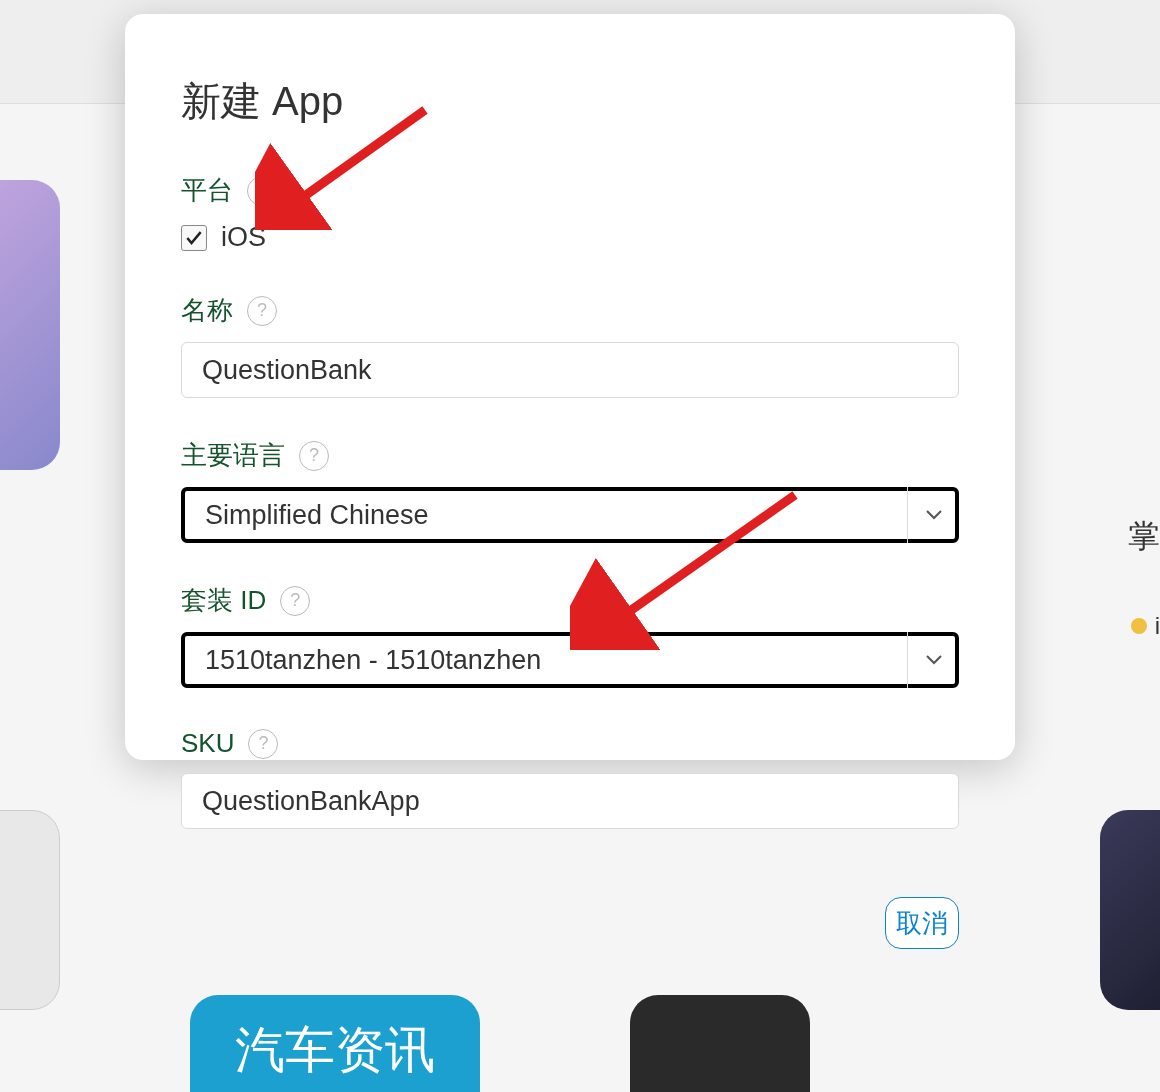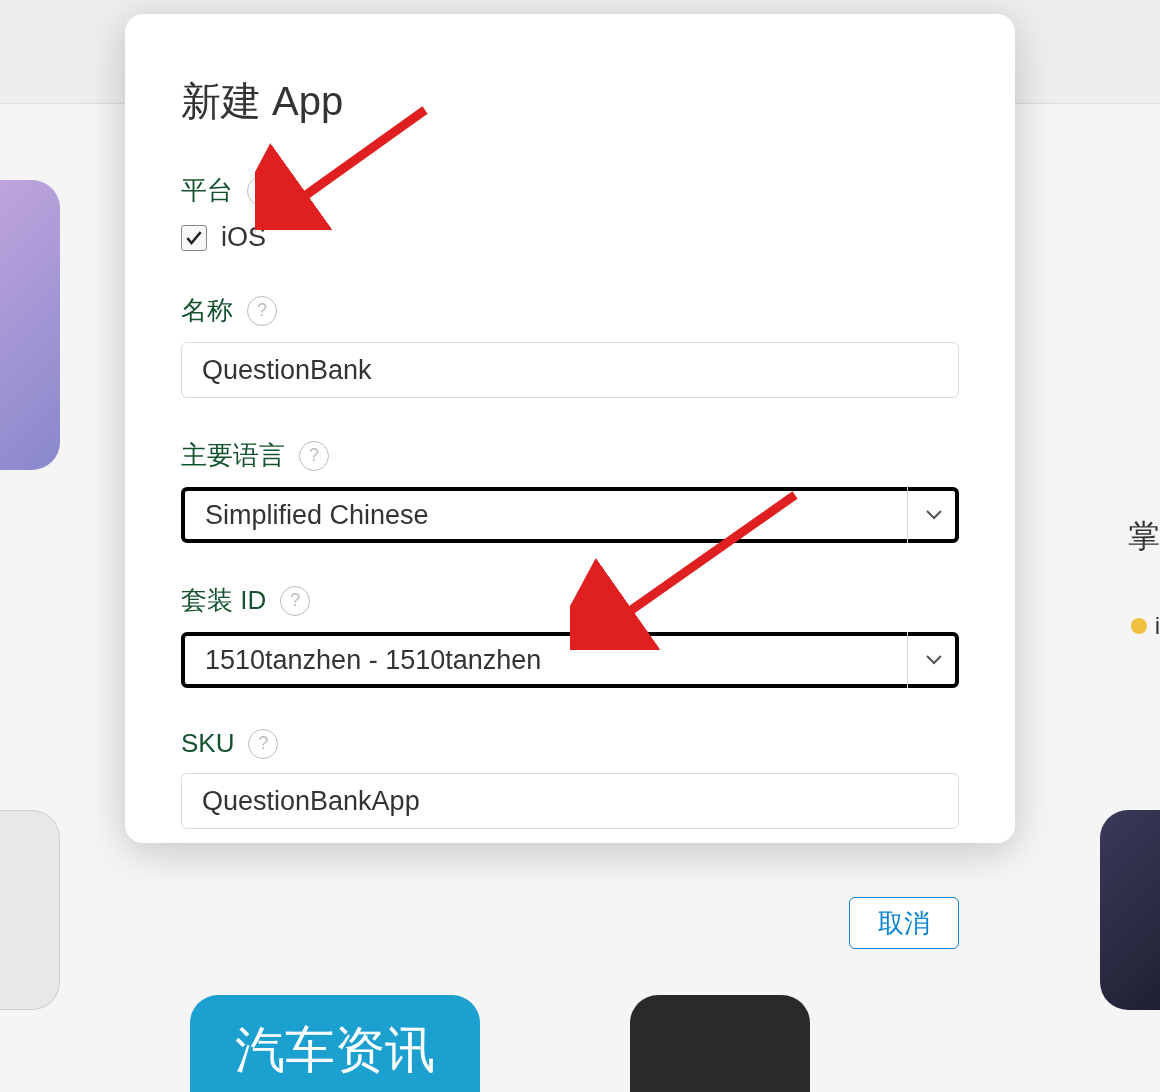--- a/index.html
+++ b/index.html
@@ -95,21 +95,21 @@
       width: 180px;
       height: 100px;
       background: #2a2a2a;
       border-radius: 28px 28px 0 0;
     }
     .modal {
       position: absolute;
       left: 125px;
       top: 14px;
       width: 890px;
-      height: 829px;
+      height: 746px;
       background: #ffffff;
       border-radius: 18px;
       box-shadow: 0 8px 40px rgba(0,0,0,0.2);
       padding: 60px 56px 32px 56px;
       display: flex;
       flex-direction: column;
     }
     .modal-title {
       font-size: 40px;
       font-weight: 300;
@@ -225,23 +225,23 @@
     }
     .modal-footer {
       margin-top: auto;
       padding-top: 28px;
       display: flex;
       justify-content: flex-end;
       gap: 18px;
     }
     .btn {
       height: 52px;
-      padding: 0 28px;
+      padding: 0 10px;
       border: 1.5px solid #0a84d0;
-      border-radius: 6px;
+      border-radius: 16px;
       background: #fff;
       color: #0a84d0;
       font-size: 26px;
       font-weight: 300;
       cursor: pointer;
       font-family: inherit;
     }
     .arrow-annotation {
       position: absolute;
       z-index: 100;

